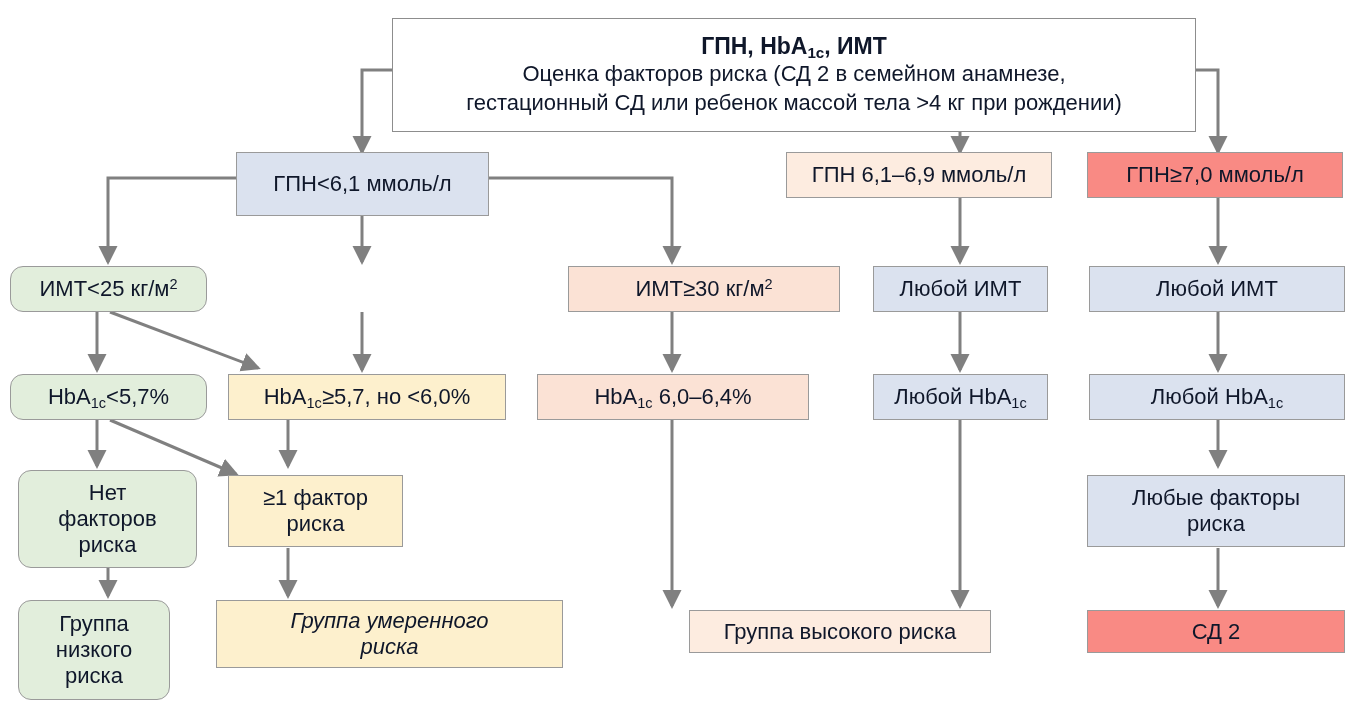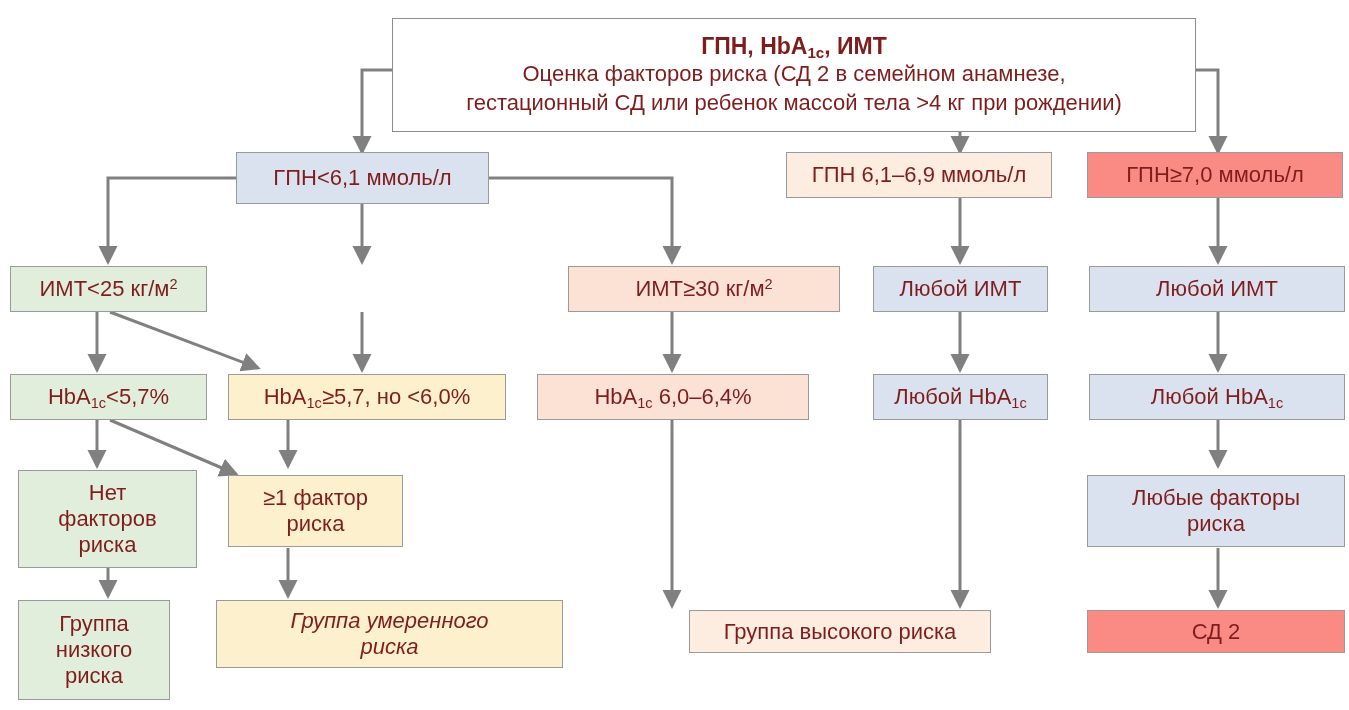--- a/index.html
+++ b/index.html
@@ -2,30 +2,30 @@
 <html lang="ru"><head>
 <meta charset="utf-8">
 <title>Алгоритм оценки риска СД 2</title>
 <style>
   html,body{margin:0;padding:0;background:#ffffff;}
   body{font-family:"Liberation Sans","DejaVu Sans",sans-serif;}
   #stage{position:relative;width:1349px;height:710px;background:#fff;overflow:hidden;}
   #wires{position:absolute;left:0;top:0;width:1349px;height:710px;pointer-events:none;}
   .node{position:absolute;box-sizing:border-box;border:1px solid #9a9a9a;
         display:flex;align-items:center;justify-content:center;text-align:center;
-        font-size:22px;color:#7f1d1d;line-height:1.18;padding:2px 6px;}
+        font-size:22px;color:#0f172a;line-height:1.18;padding:2px 6px;}
   .node .txt{display:block;width:100%;white-space:pre-line;}
   .header{border:1px solid #8d8d8d;background:#ffffff;flex-direction:column;
           justify-content:center;padding:6px 10px;}
   .header .h-title{font-weight:bold;font-size:23px;display:block;width:100%;}
   .header .h-sub{font-size:22px;display:block;width:100%;white-space:pre-line;line-height:1.3;}
   sub{font-size:0.66em;vertical-align:baseline;position:relative;top:0.28em;}
   sup{font-size:0.66em;vertical-align:baseline;position:relative;top:-0.5em;}
   .c-blue   {background:#dbe2ef;}
-  .c-green  {background:#e2eedc;}
+  .c-green  {background:#e2eedc;border-radius:13px;}
   .c-yellow {background:#fdf0cd;}
   .c-peach  {background:#fbe2d5;}
   .c-cream  {background:#fdece0;}
   .c-red    {background:#f98a84;}
 </style>
 </head>
 <body>
 
 <div id="stage">
 
@@ -76,21 +76,21 @@
   </svg>
 
   <div class="node header" style="left:392px;top:18px;width:804px;height:114px;">
     <span class="h-title">
       <span>ГПН, HbA</span><sub>1c</sub><span>, ИМТ</span>
     </span>
     <span class="h-sub">Оценка факторов риска (СД 2 в семейном анамнезе,
 гестационный СД или ребенок массой тела &gt;4 кг при рождении)</span>
   </div>
 
-  <div class="node c-blue" style="left:236px;top:152px;width:253px;height:52px;justify-content:center;">
+  <div class="node c-blue" style="left:236px;top:152px;width:253px;height:64px;justify-content:center;">
     <span class="txt">ГПН&lt;6,1 ммоль/л</span>
   </div>
   <div class="node c-cream" style="left:786px;top:152px;width:266px;height:46px;">
     <span class="txt">ГПН 6,1–6,9 ммоль/л</span>
   </div>
   <div class="node c-red" style="left:1087px;top:152px;width:256px;height:46px;">
     <span class="txt">ГПН≥7,0 ммоль/л</span>
   </div>
 
   <div class="node c-green" style="left:10px;top:266px;width:197px;height:46px;">

